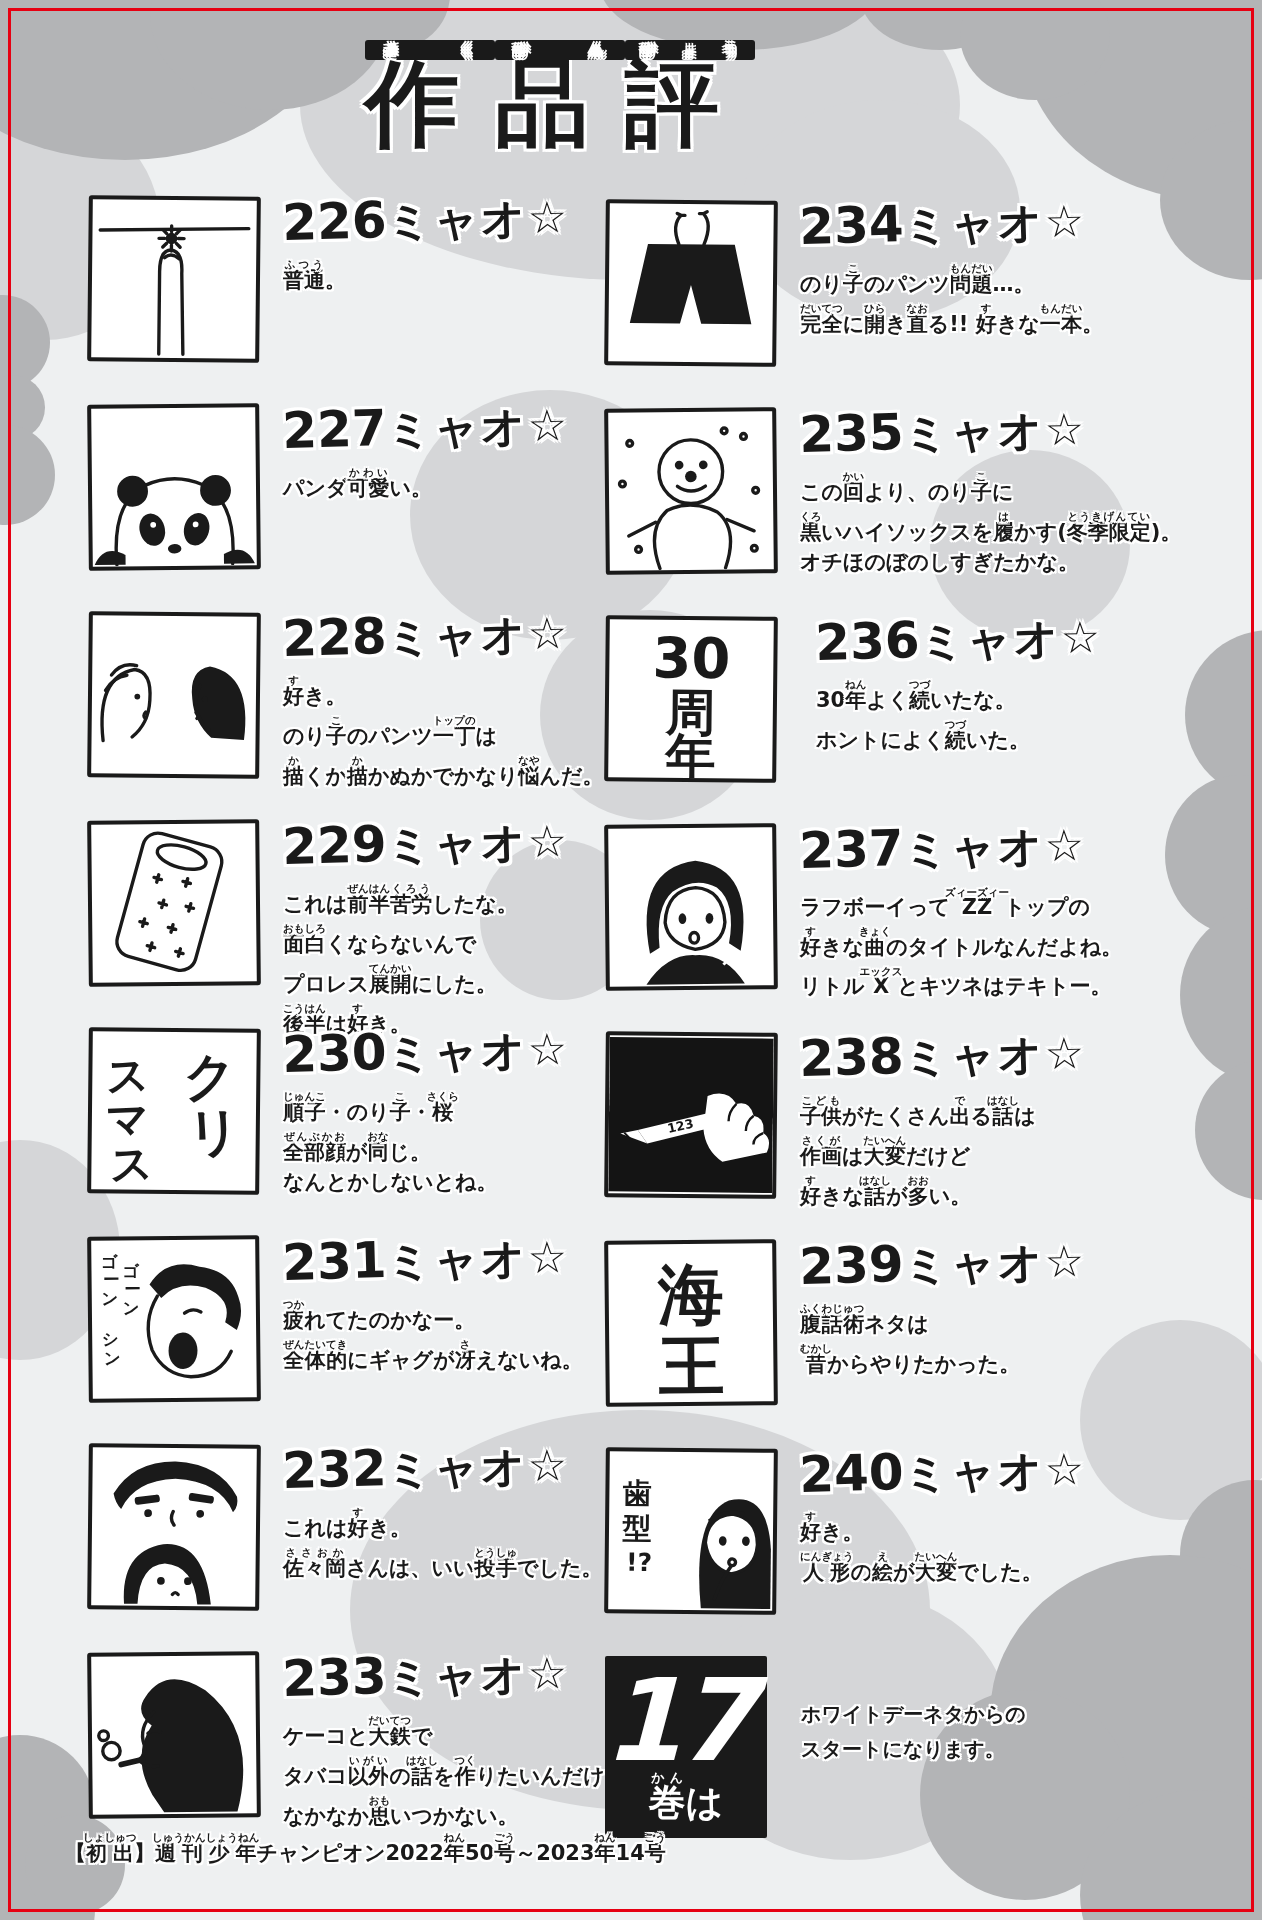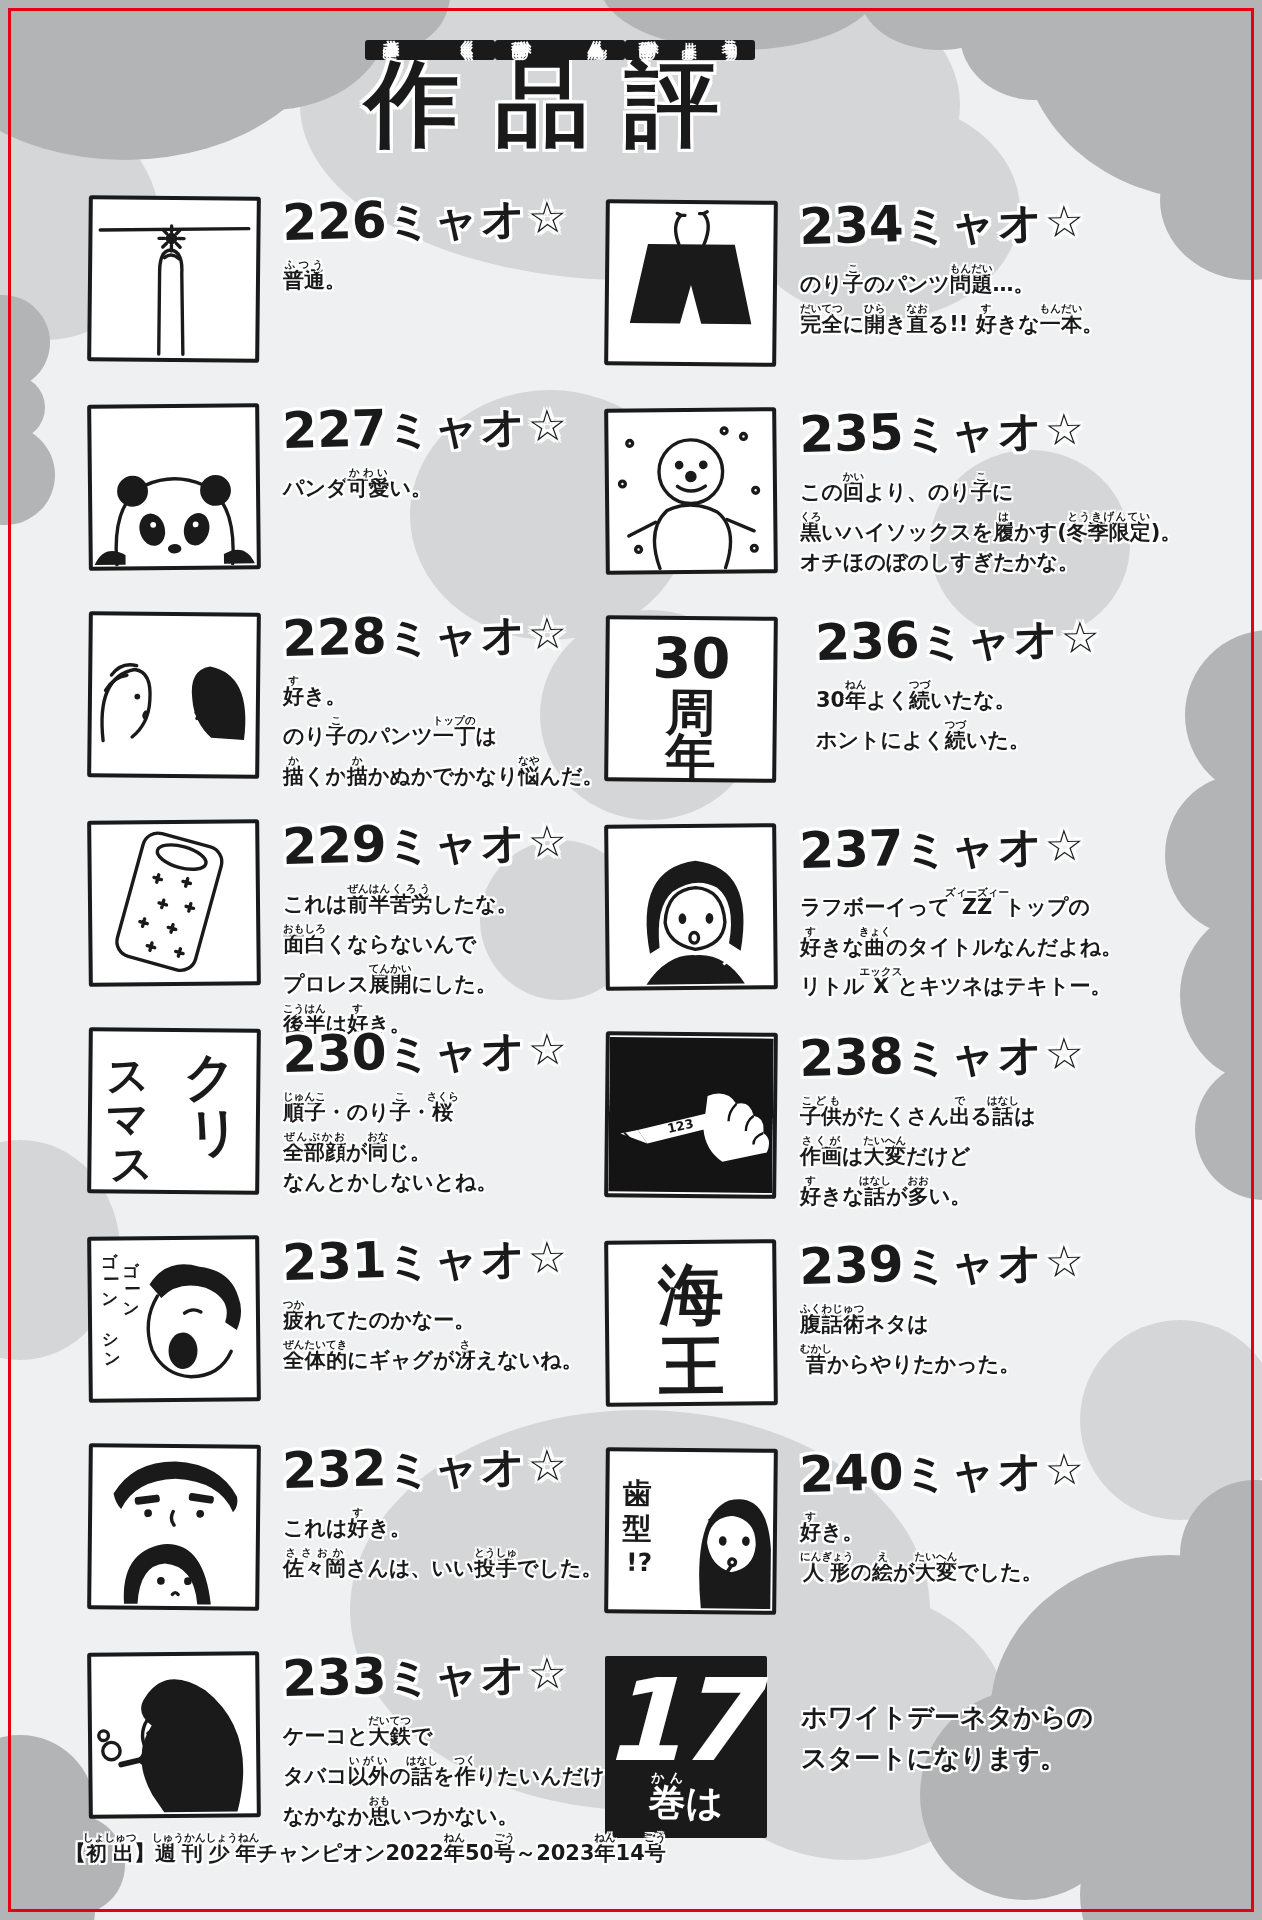--- a/index.html
+++ b/index.html
@@ -44,21 +44,21 @@
   .entry-line rt,.footer rt{font-size:10.5px;font-weight:700}
 
   .vol-block{position:absolute;left:605px;top:1656px;display:flex;align-items:flex-start}
   .vol-box{width:162px;height:182px;background:var(--ink);color:#fff;text-align:center;
            display:flex;flex-direction:column;justify-content:center;border-radius:2px}
   .vol-num{font-size:114px;font-weight:900;font-style:italic;line-height:.85;letter-spacing:-7px;
            transform:skewX(-4deg)}
   .vol-suffix{font-size:37px;font-weight:900;margin-top:2px;line-height:1}
   .vol-suffix rt{font-size:13px;color:#fff;font-weight:700}
   .vol-note{margin-left:34px;padding-top:34px}
-  .vol-note .entry-line{margin-top:14px;font-size:26px}
+  .vol-note .entry-line{margin-top:14px;font-size:20px}
 
   .footer{position:absolute;left:65px;top:1832px;font-size:21px;font-weight:700;white-space:nowrap;line-height:1}
 </style>
 </head>
 <body>
 
 <div class="page">
   <div class="paper-fill"></div>
   <div id="clouds">
       <div class="cloud c-light" style="left: 300px; top: -70px; width: 660px; height: 350px;"></div>

